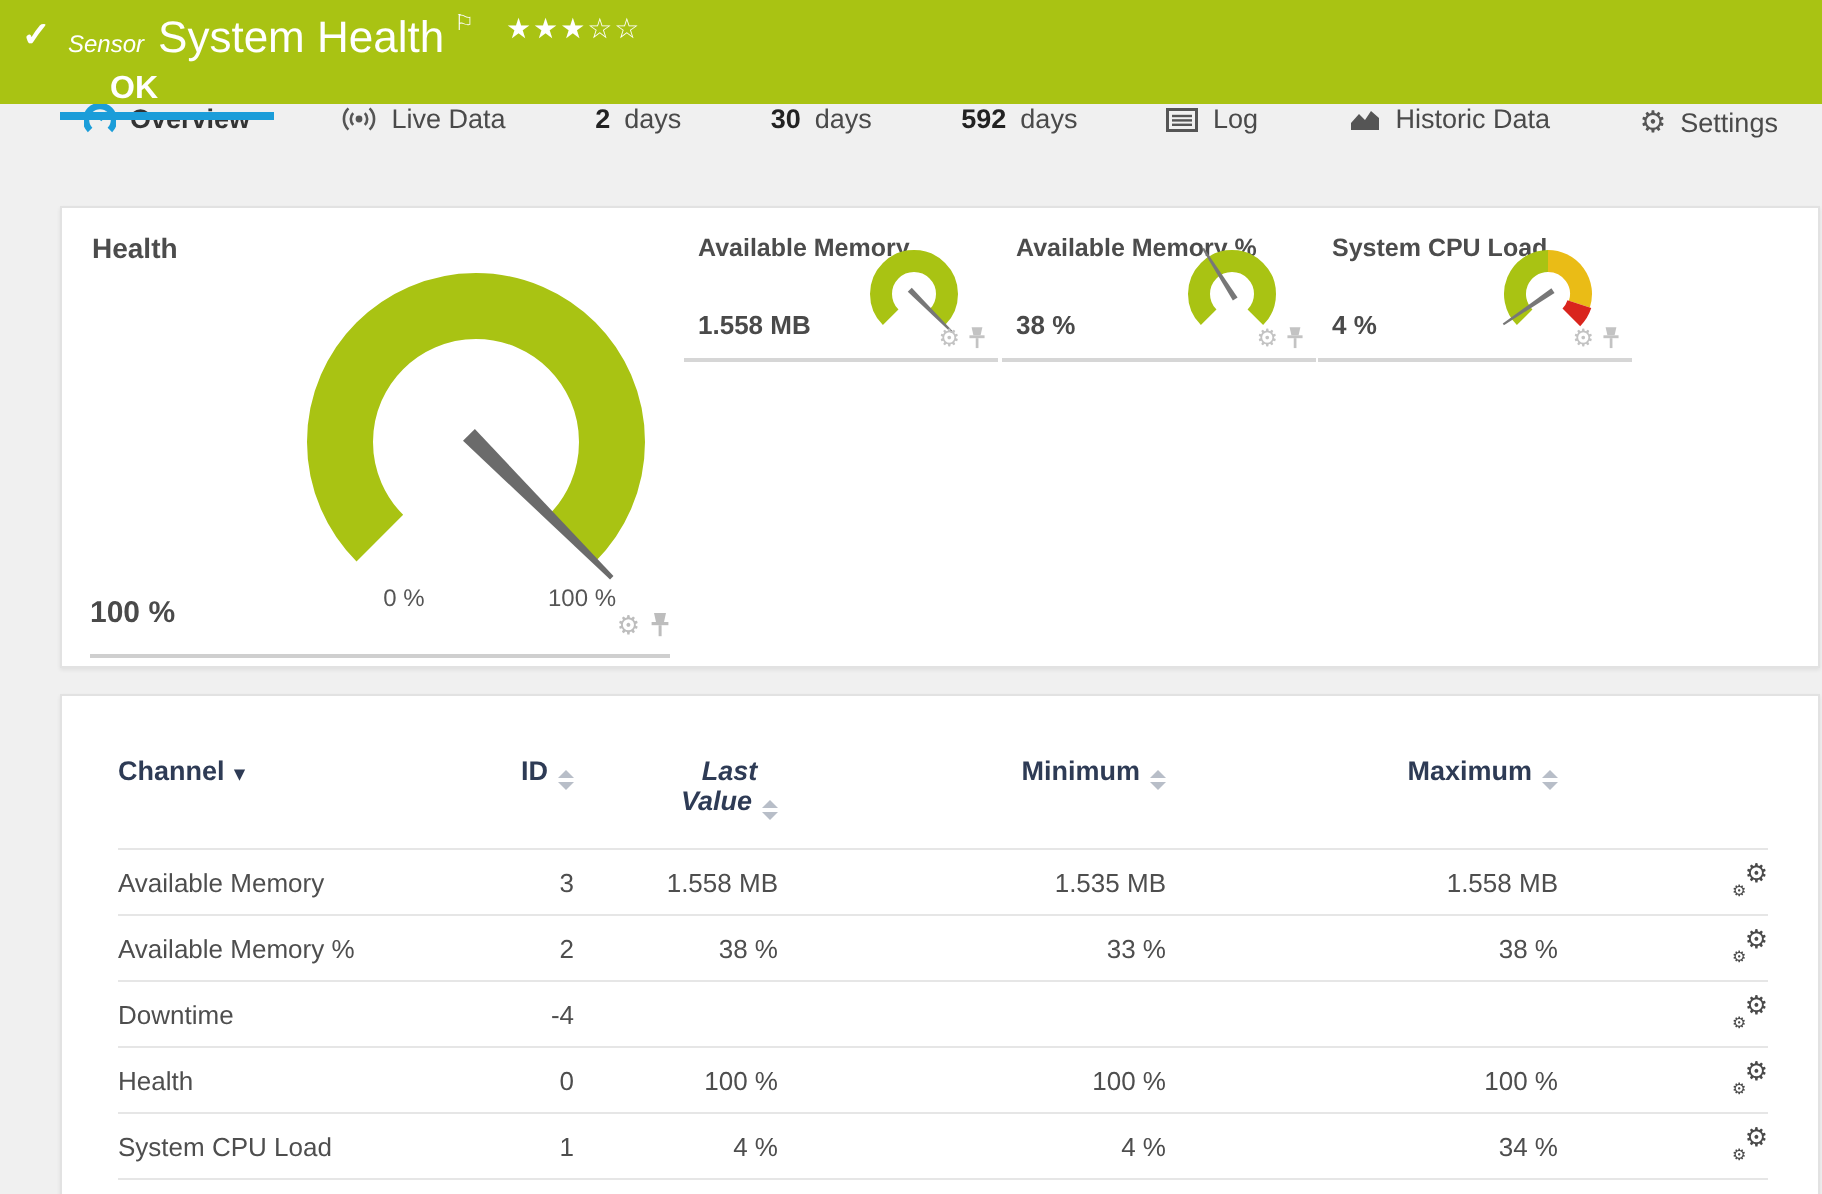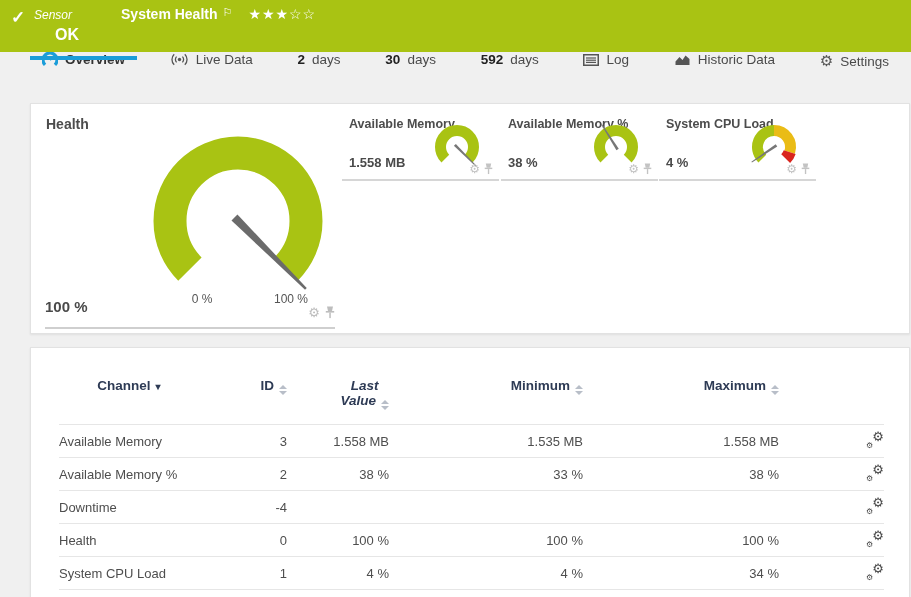--- a/index.html
+++ b/index.html
@@ -13,21 +13,21 @@
 
   
   .topbar {
     position:absolute; top:0; left:0; width:911px; height:52px;
     background:#a9c313; color:#fff;
   }
   .topbar .chk { position:absolute; left:11px; top:7px; font-size:17px; font-weight:bold; }
   .titlewrap { position:absolute; left:34px; top:6px; }
   .titleline { display:flex; align-items:baseline; white-space:nowrap; }
   .kind { font-style:italic; font-size:12px; margin-right:7px; font-weight:400; }
-  .sname { font-size:14px; font-weight:700;margin-left:42px; }
+  .sname { font-size:22px; font-weight:400; }
   .flagicon { font-size:11px; margin-left:5px; align-self:flex-start; line-height:10px; margin-top:1px; }
   .stars { margin-left:16px; font-size:14px; letter-spacing:1px; align-self:flex-start; }
   .statusline { font-size:16px; font-weight:700; margin-left:21px; margin-top:4px; }
 
   
   .tabbar {
     position:absolute; top:52px; left:0; width:911px; height:51px;
     display:flex; align-items:flex-start; justify-content:space-between;
     padding:0 10px 0 30px;
   }
@@ -70,21 +70,21 @@
   .mini-tile .m-tools { position:absolute; right:6px; bottom:6px; display:flex; align-items:center; gap:4px; }
   .mini-tile .m-tools .gearglyph { font-size:12px; color:#c3c3c3; font-style:normal; line-height:1; }
   .mini-tile .m-underline { position:absolute; left:0; right:0; bottom:0; height:2px; background:#d6d6d6; }
 
   
   table.chan { border-collapse:collapse; margin:24px 0 0 28px; width:825px; table-layout:fixed; }
   table.chan th {
     font-size:13.5px; font-weight:700; color:#2e3b55; text-align:right;
     vertical-align:top; padding:6px 0 14px 0; cursor:pointer; white-space:nowrap;
   }
-  table.chan th.col-channel { text-align:center; }
+  table.chan th.col-channel { text-align:left; }
   table.chan td {
     font-size:13px; color:#4e4e4e; height:33px; text-align:right;
     border-top:1px solid #e6e6e6; padding:0; white-space:nowrap;
   }
   table.chan td.c-name { text-align:left; }
   table.chan tr.lastrow td { border-bottom:1px solid #e6e6e6; }
   .col-channel { width:140px; } .col-id { width:88px; } .col-last { width:102px; }
   .col-min { width:194px; } .col-max { width:196px; } .col-set { width:105px; }
   td.c-set { text-align:right; padding-right:42px; }
   .th-center { display:inline-block; text-align:center;font-style:italic; }

